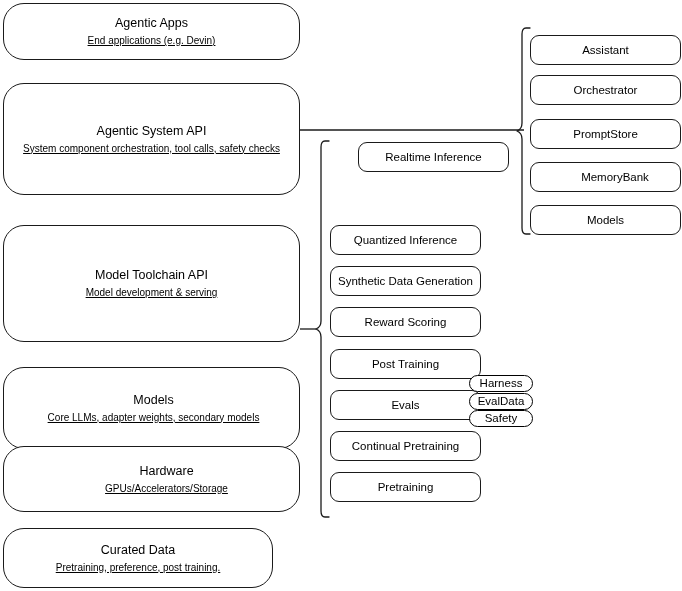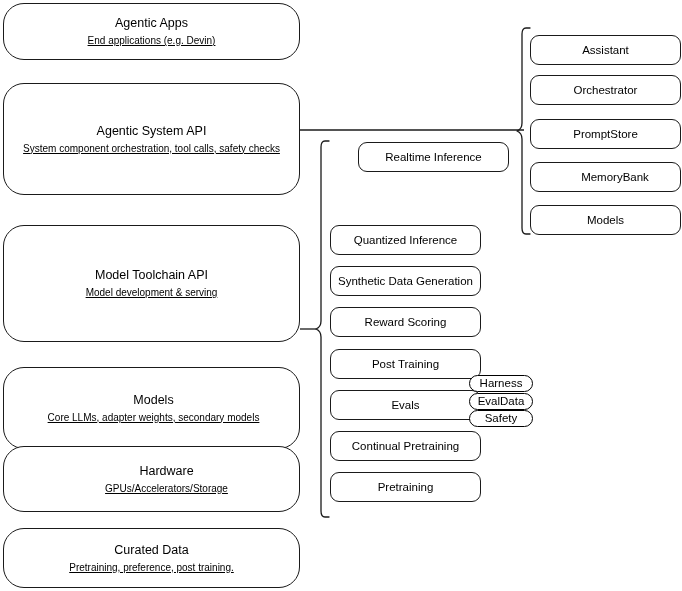--- a/index.html
+++ b/index.html
@@ -93,21 +93,21 @@
   <div class="node layer" style="left:3px; top:367px; width:297px; height:82px;padding-left:14px;">
     <div class="title">Models</div>
     <div class="subtitle">Core LLMs, adapter weights, secondary models</div>
   </div>
 
   <div class="node layer" style="left:3px; top:446px; width:297px; height:66px;padding-left:40px;">
     <div class="title">Hardware</div>
     <div class="subtitle">GPUs/Accelerators/Storage</div>
   </div>
 
-  <div class="node layer" style="left:3px; top:528px; width:297px; height:60px;">
+  <div class="node layer" style="left:3px; top:528px; width:270px; height:60px;">
     <div class="title">Curated Data</div>
     <div class="subtitle">Pretraining, preference, post training.</div>
   </div>
 
   <div class="connector" style="left:300px; top:125px; width:224px; height:10px;">
     <svg width="224" height="10" viewBox="0 0 224 10">
       <path d="M0,5 H224" fill="none" stroke="#1a1a1a" stroke-width="1.3"></path>
     </svg>
   </div>
 

